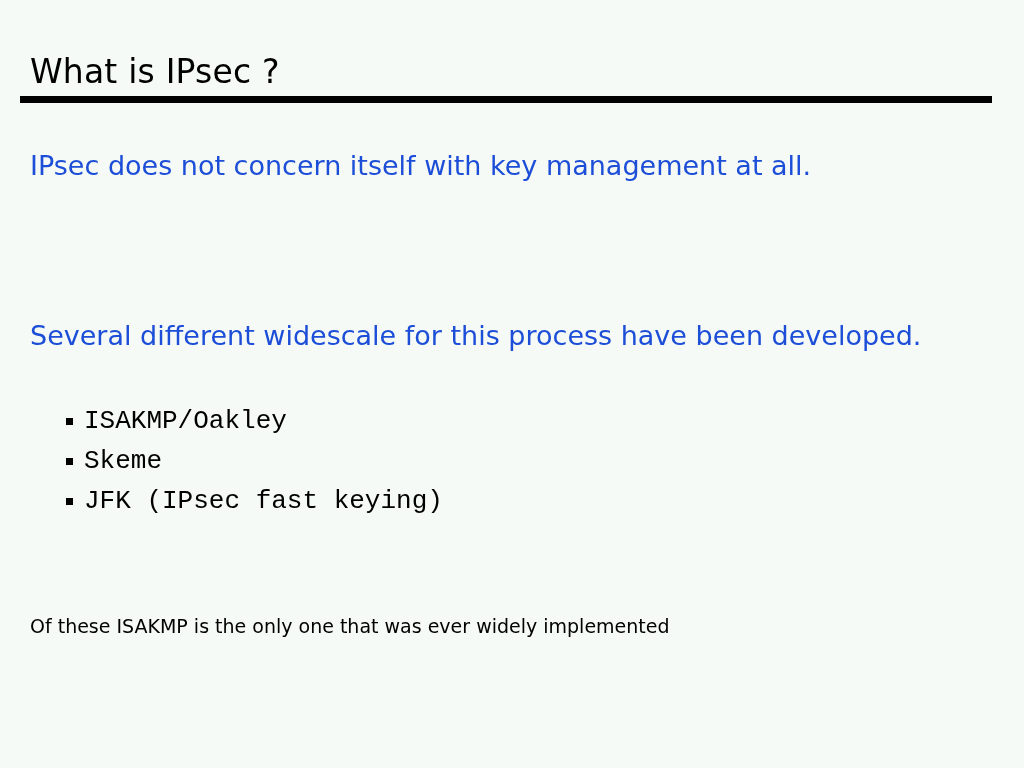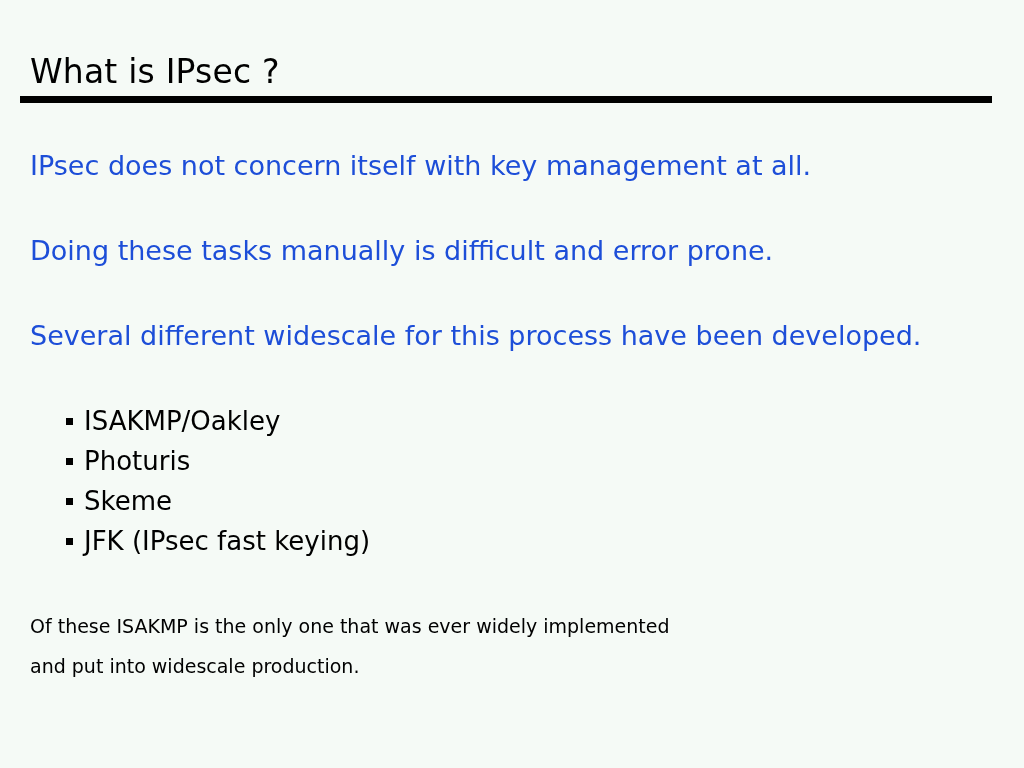--- a/index.html
+++ b/index.html
@@ -64,20 +64,21 @@
   .para-3 { top: 316px; }
 
   
   .bullet-list {
     position: absolute;
     left: 66px;
     top: 401px;
     margin: 0;
     padding: 0;
     list-style: none;
+    font-family: Liberation Mono, monospace;
   }
   .bullet-item {
     position: relative;
     height: 40px;
     line-height: 40px;
     padding-left: 18px;
     font-size: 26px;
     color: #000000;
     white-space: nowrap;
   }
@@ -112,42 +113,36 @@
 <div class="slide">
 
   <div class="slide-title">What is IPsec ?</div>
 
   <div class="title-rule"></div>
 
   <div class="body-area">
 
     <div class="para para-1">IPsec does not concern itself with key management at all.</div>
 
-    <div class="para para-2">Doing these tasks manually is difficult and error prone.</div>
 
     <div class="para para-3">Several different widescale for this process have been developed.</div>
 
     <ul class="bullet-list">
       <li class="bullet-item">
         <span class="bullet-mark"></span>
         <span class="bullet-label">ISAKMP/Oakley</span>
-      </li>
-      <li class="bullet-item">
-        <span class="bullet-mark"></span>
-        <span class="bullet-label">Photuris</span>
       </li>
       <li class="bullet-item">
         <span class="bullet-mark"></span>
         <span class="bullet-label">Skeme</span>
       </li>
       <li class="bullet-item">
         <span class="bullet-mark"></span>
         <span class="bullet-label">JFK (IPsec fast keying)</span>
       </li>
     </ul>
 
     <div class="closing">
       <span class="closing-line">Of these ISAKMP is the only one that was ever widely implemented</span>
-      <span class="closing-line">and put into widescale production.</span>
     </div>
 
   </div>
 </div>
 
 </body></html>

